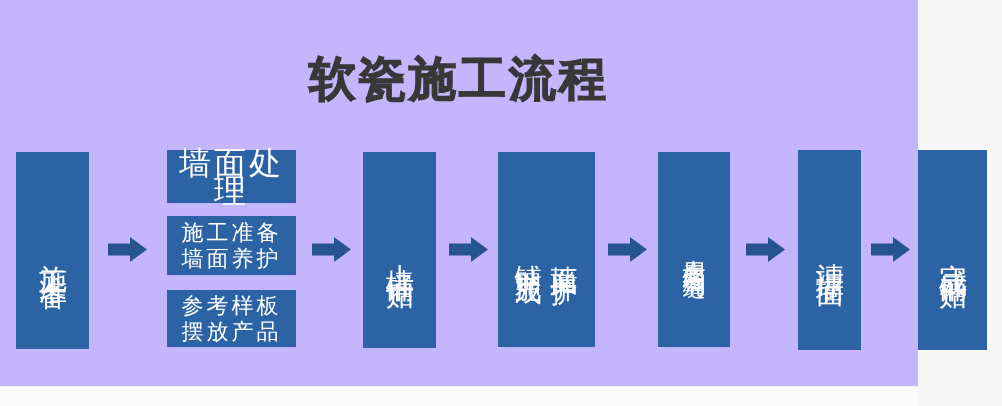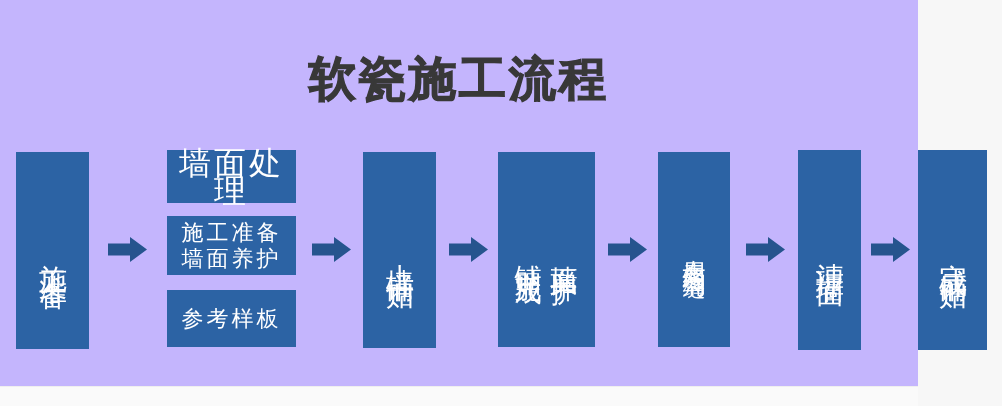--- a/index.html
+++ b/index.html
@@ -68,20 +68,21 @@
 
   <div class="box hbox" style="left:167px;top:150px;width:129px;height:53px">
     <span class="hline">墙面处理</span>
   </div>
   <div class="box hbox two" style="left:167px;top:216px;width:129px;height:59px">
     <span class="hline">施工准备</span>
     <span class="hline">墙面养护</span>
   </div>
   <div class="box hbox two" style="left:167px;top:290px;width:129px;height:57px">
     <span class="hline">参考样板</span>
+    <span class="hline">摆放产品</span>
   </div>
 
   <svg class="arrow" style="left:312px;top:236px" width="40" height="27" viewBox="0 0 40 27">
     <polygon points="0,7.5 22,7.5 22,1 39,13.5 22,26 22,19.5 0,19.5"></polygon>
   </svg>
 
   <div class="box vbox" style="left:363px;top:152px;width:73px;height:196px">
     <span class="vtext v-main">上墙铺贴</span>
   </div>
 

